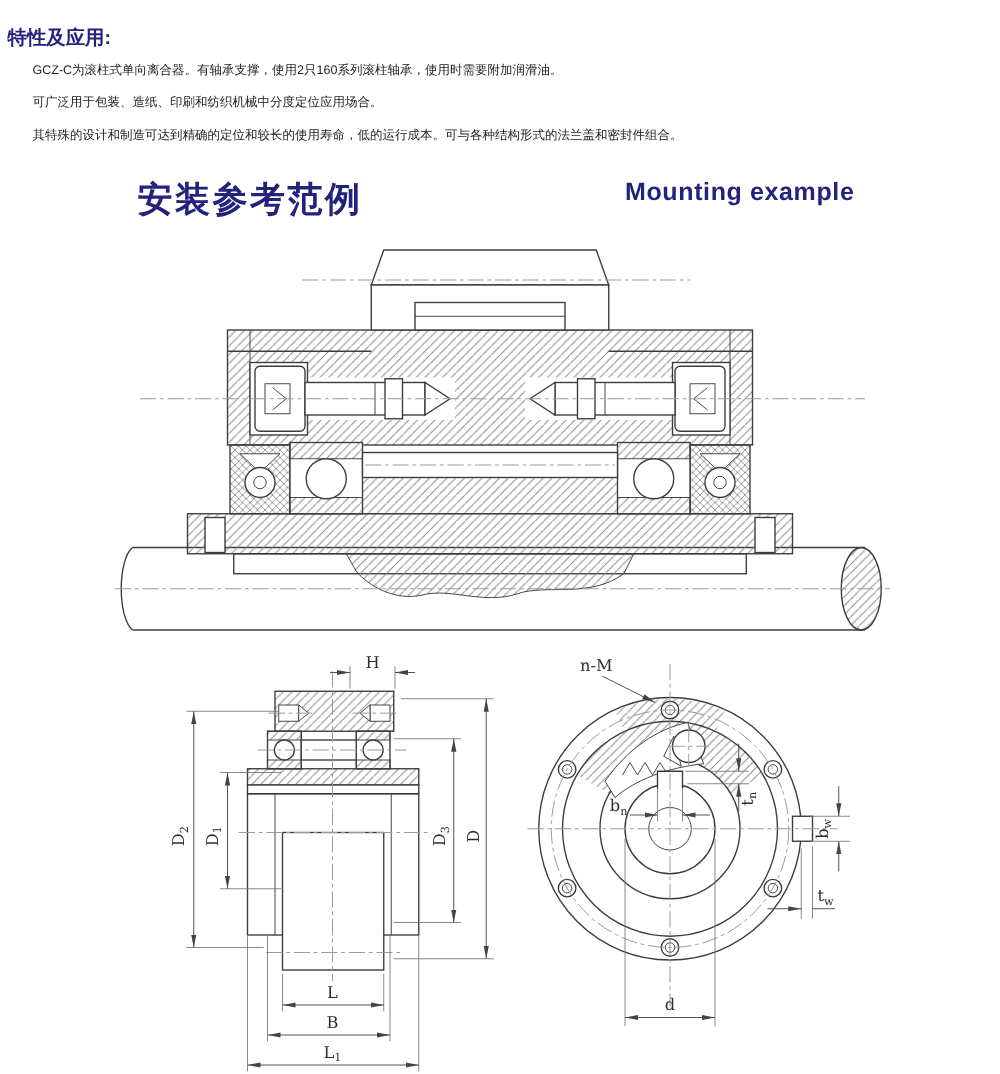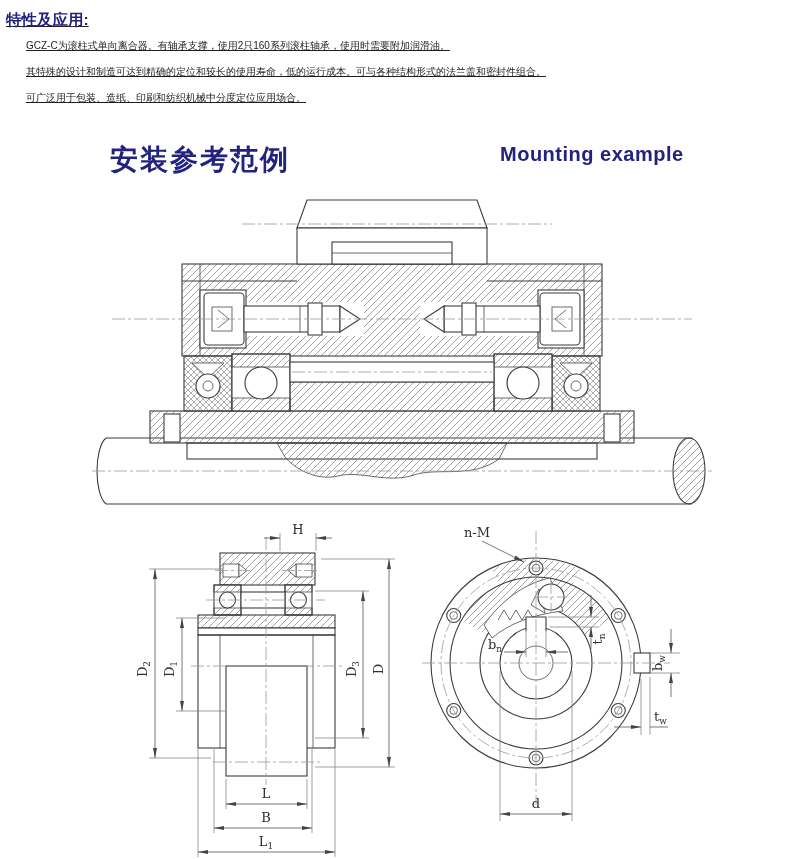--- a/index.html
+++ b/index.html
@@ -1,41 +1,41 @@
 <!DOCTYPE html>
 <html><head>
 <meta charset="utf-8">
 <style>
   html,body { margin:0; padding:0; }
   body {
     width:800px; height:859px; background:#ffffff; position:relative;
     font-family:"Liberation Sans", sans-serif; color:#1f1f1f; overflow:hidden;
   }
-  .text-block { position:absolute; top:7px; left:0; width:800px; padding:0 6px; box-sizing:border-box;text-decoration:underline; }
+  .text-block { position:absolute; top:18px; left:0; width:800px; padding:0 6px; box-sizing:border-box; }
   .features-title { margin:0; font-size:15.5px; line-height:26px; font-weight:bold; color:#22227d; }
   .para { margin:0; font-size:10px; line-height:26px; text-indent:2em; color:#1c1c1c; }
   .h-zh { position:absolute; left:110px; top:141px; font-size:28px; font-weight:bold; color:#23237e; letter-spacing:2px; }
   .h-en { position:absolute; left:500px; top:143px; font-size:20px; font-weight:bold; color:#23237e; letter-spacing:0.5px;text-align:center; }
   svg.drawing { position:absolute; overflow:visible; }
   .st  { stroke:#3c3c3c; stroke-width:1.1; }
   .stt { stroke:#3c3c3c; stroke-width:0.75; }
   .cl  { stroke:#9a9aa0; stroke-width:0.8; fill:none; stroke-dasharray:13 3 3 3; }
   .ext { stroke:#777; stroke-width:0.7; }
   .dim { stroke:#555; stroke-width:0.8; }
   svg text { font-family:"DejaVu Serif","Liberation Serif",serif; font-size:13px; fill:#2e2e2e; }
   .sub { font-size:9px; }
 </style>
 </head>
 <body>
 
 <div class="text-block">
   <p class="features-title">特性及应用:</p>
   <p class="para">GCZ-C为滚柱式单向离合器。有轴承支撑，使用2只160系列滚柱轴承，使用时需要附加润滑油。</p>
+  <p class="para">可广泛用于包装、造纸、印刷和纺织机械中分度定位应用场合。</p>
   <p class="para">其特殊的设计和制造可达到精确的定位和较长的使用寿命，低的运行成本。可与各种结构形式的法兰盖和密封件组合。</p>
-  <p class="para">可广泛用于包装、造纸、印刷和纺织机械中分度定位应用场合。</p>
 </div>
 
 <div class="h-zh">安装参考范例</div>
 <div class="h-en">Mounting example</div>
 
 <svg class="drawing" style="left:92px; top:186px;" width="620" height="338" viewBox="0 0 620 338">
   <defs>
     <pattern id="h1" width="7" height="7" patternUnits="userSpaceOnUse">
       <path d="M-1,8 L8,-1" stroke="#8c8c8c" stroke-width="0.8"></path>
     </pattern>

